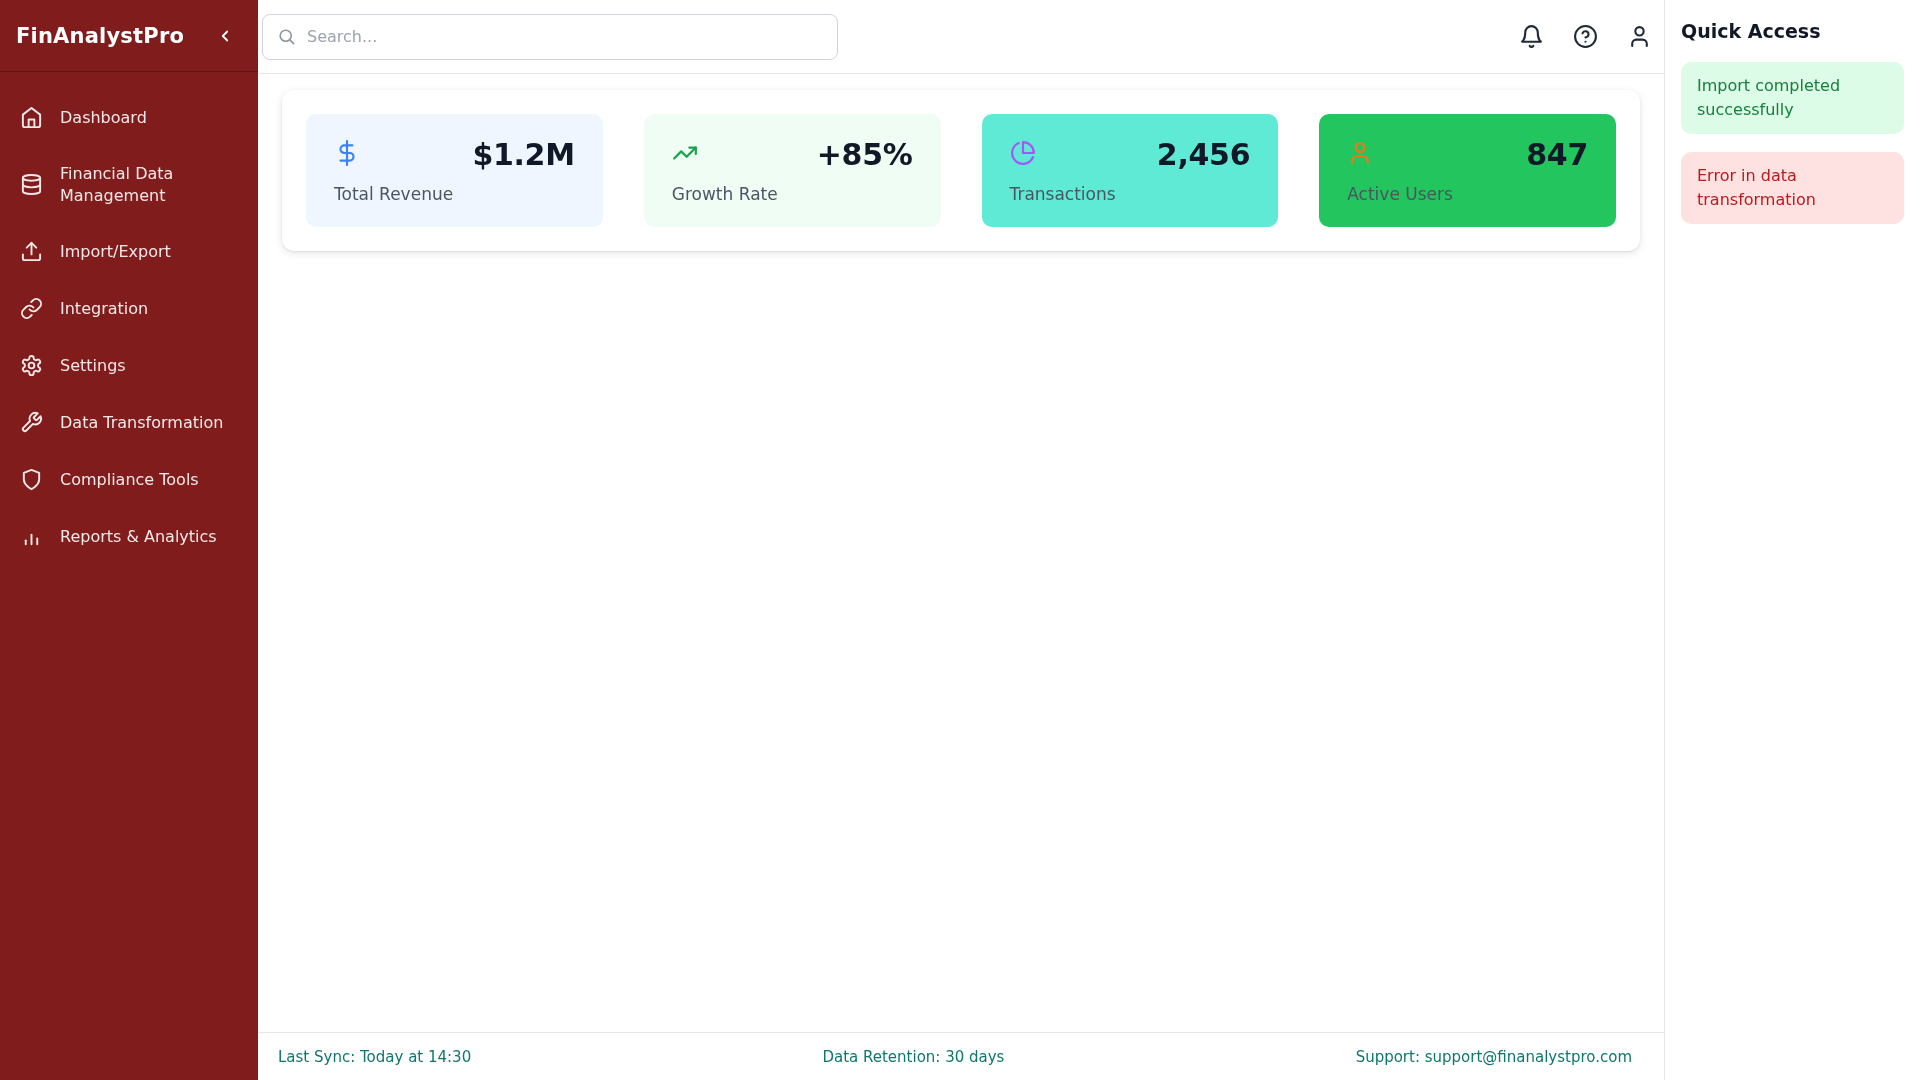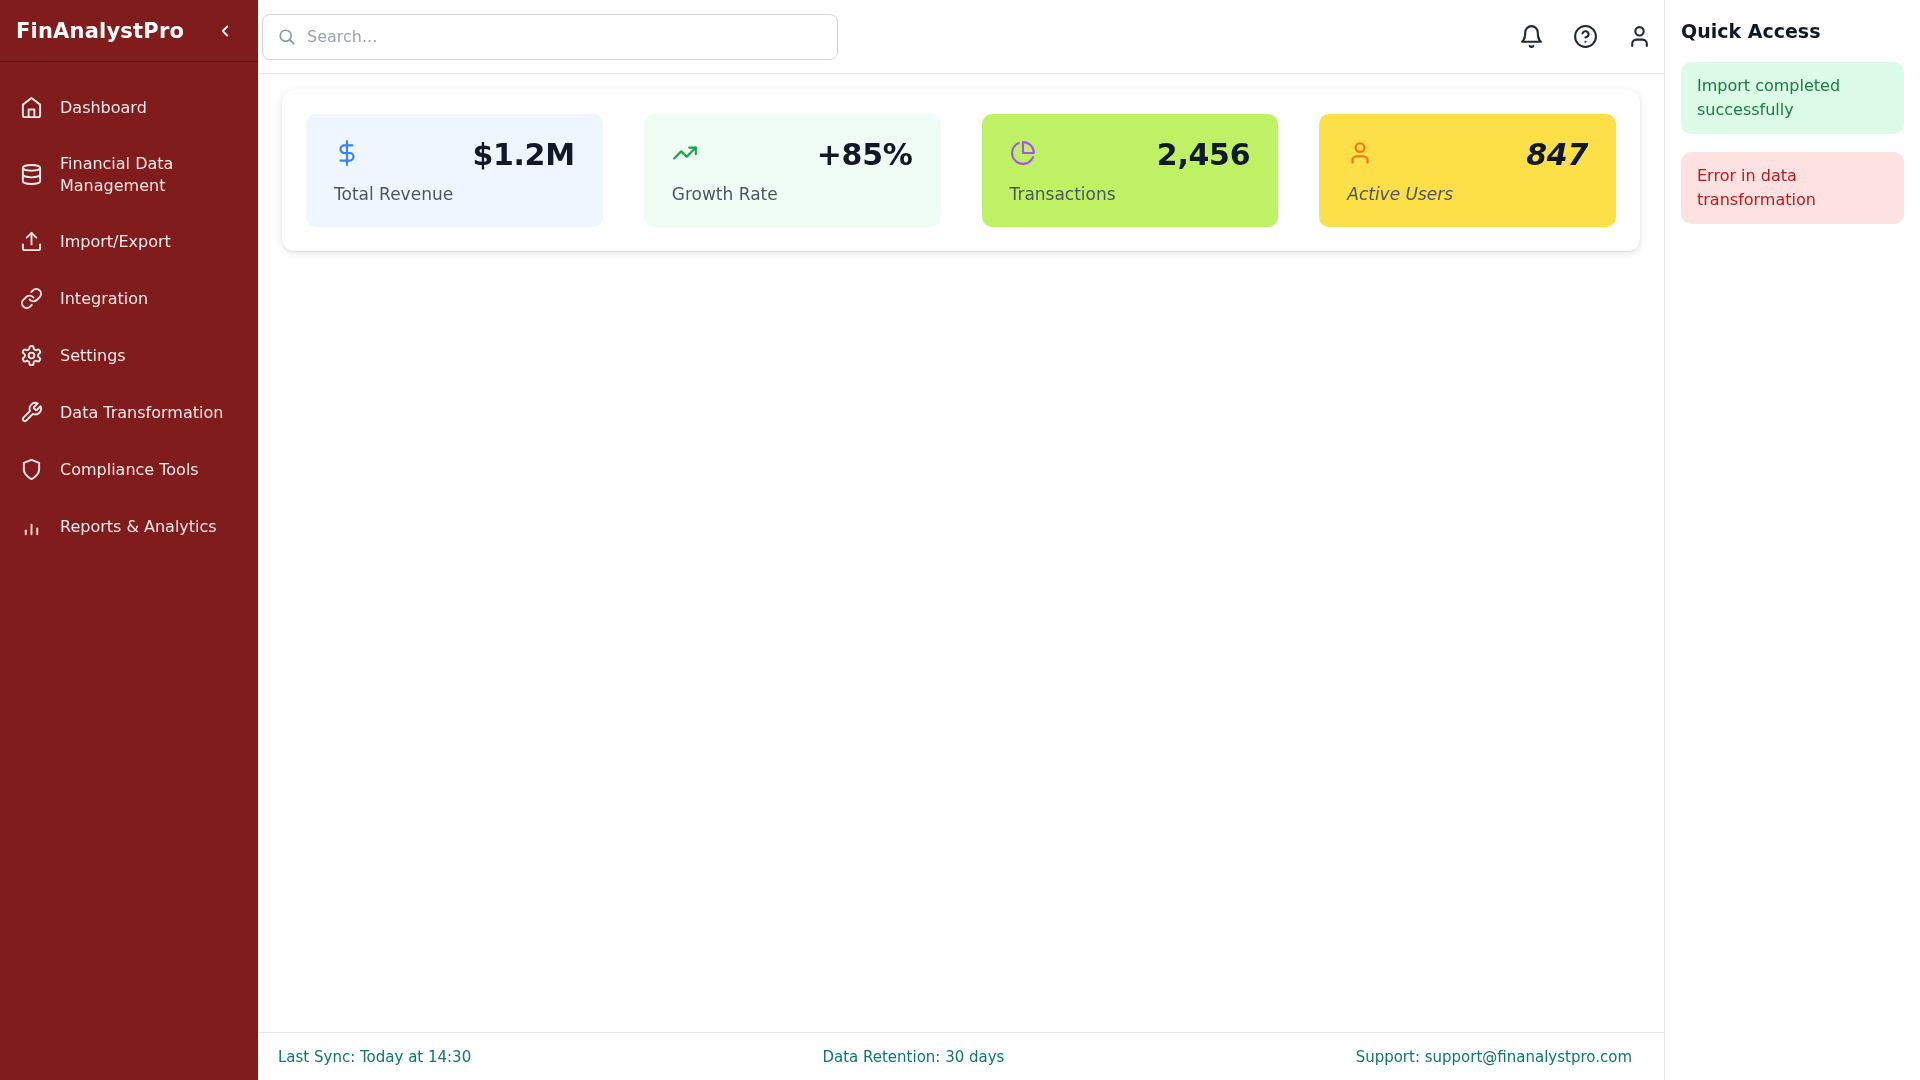--- a/index.html
+++ b/index.html
@@ -13,21 +13,21 @@
   svg { display: block; }
 
   
   .sidebar {
     width: 258px; flex-shrink: 0;
     background: #801c1c;
     color: #f2e8e8;
     display: flex; flex-direction: column;
   }
   .sidebar-header {
-    height: 62px; flex-shrink: 0;
+    height: 72px; flex-shrink: 0;
     display: flex; align-items: center; justify-content: space-between;
     padding: 0 22px 0 16px;
     border-bottom: 1px solid rgba(0,0,0,0.28);
   }
   .logo { font-size: 21px; font-weight: bold; color: #ffffff; letter-spacing: 0.2px; }
   .collapse-btn {
     background: none; border: none; color: #ffffff; cursor: pointer;
     display: flex; align-items: center; padding: 2px;
   }
   .nav { padding-top: 22px; }
@@ -74,22 +74,22 @@
     background: #ffffff; border-radius: 12px;
     box-shadow: 0 1px 2px rgba(0,0,0,0.08), 0 2px 8px rgba(0,0,0,0.10);
     padding: 24px; display: flex; gap: 41px;
   }
   .stat-card { flex: 1; border-radius: 10px; padding: 26px 28px 23px; height: 113px; }
   .stat-top { display: flex; align-items: flex-start; justify-content: space-between; }
   .stat-value { font-size: 30px; font-weight: bold; color: #111827; letter-spacing: -0.3px; line-height: 1; }
   .stat-label { margin-top: 14px; font-size: 17px; color: #4b5563; }
   .stat-blue   { background: #eff6ff; } .stat-blue   .stat-icon { color: #3b82f6; }
   .stat-green  { background: #f0fdf4; } .stat-green  .stat-icon { color: #16a34a; }
-  .stat-purple { background: #bef264; } .stat-purple .stat-icon { color: #a855f7; }
-  .stat-orange { background: #fde047; font-style: italic; } .stat-orange .stat-icon { color: #f97316; }
+  .stat-purple { background: #5eead4; } .stat-purple .stat-icon { color: #a855f7; }
+  .stat-orange { background: #22c55e; } .stat-orange .stat-icon { color: #f97316; }
 
   .footer {
     height: 48px; flex-shrink: 0;
     border-top: 1px solid #e5e7eb;
     display: flex; align-items: center; justify-content: space-between;
     padding: 0 32px 0 20px;
     font-size: 15px; color: #0f766e;
   }
 
   

